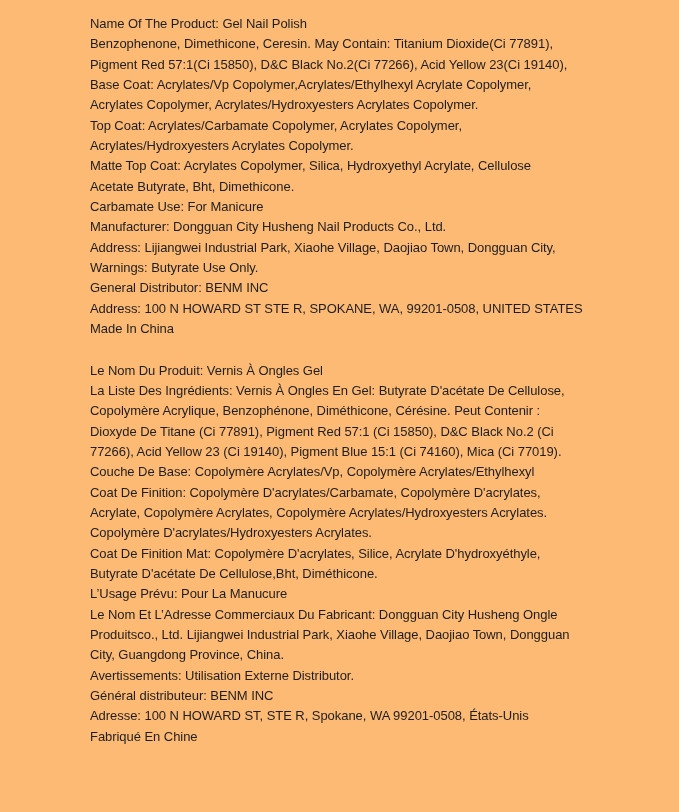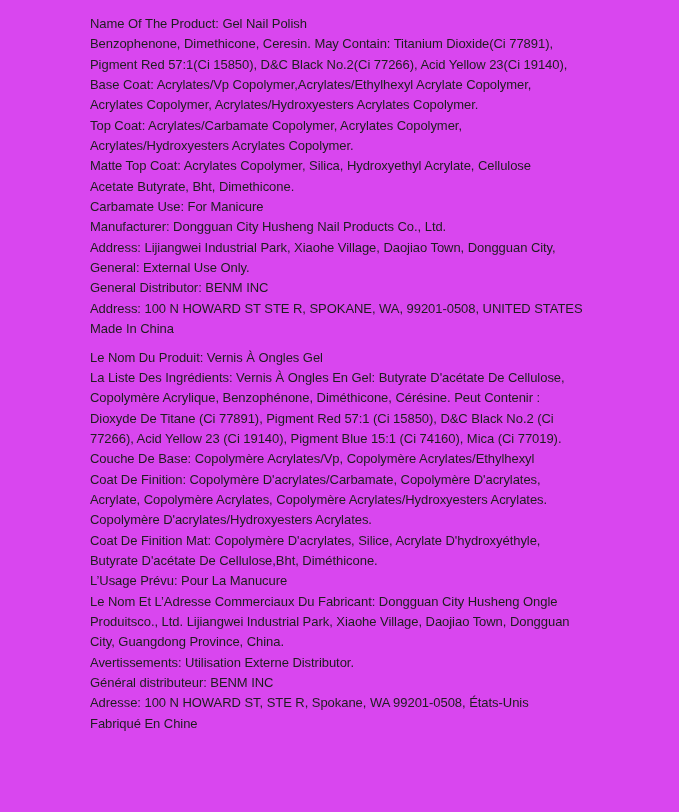--- a/index.html
+++ b/index.html
@@ -10,24 +10,24 @@
     overflow: hidden;
   }
   .page {
     width: 679px;
     height: 812px;
     padding: 14px 40px 2px 90px;
     font-family: "Liberation Sans", sans-serif;
     font-size: 13px;
     letter-spacing: -0.05px;
     color: #1e1e1e;
-    background: #d946ef;
+    background: #fdba74;
   }
   .section + .section {
-    margin-top: 8px;
+    margin-top: 21px;
   }
   .line {
     line-height: 20.35px;
     white-space: pre;
     font-weight: 400;
   }
 </style>
 </head>
 <body>
 
@@ -39,21 +39,21 @@
         <div class="line">Pigment Red 57:1(Ci 15850), D&amp;C Black No.2(Ci 77266), Acid Yellow 23(Ci 19140),</div>
         <div class="line">Base Coat: Acrylates/Vp Copolymer,Acrylates/Ethylhexyl Acrylate Copolymer,</div>
         <div class="line">Acrylates Copolymer, Acrylates/Hydroxyesters Acrylates Copolymer.</div>
         <div class="line">Top Coat: Acrylates/Carbamate Copolymer, Acrylates Copolymer,</div>
         <div class="line">Acrylates/Hydroxyesters Acrylates Copolymer.</div>
         <div class="line">Matte Top Coat: Acrylates Copolymer, Silica, Hydroxyethyl Acrylate, Cellulose</div>
         <div class="line">Acetate Butyrate, Bht, Dimethicone.</div>
         <div class="line">Carbamate Use: For Manicure</div>
         <div class="line">Manufacturer: Dongguan City Husheng Nail Products Co., Ltd.</div>
         <div class="line">Address: Lijiangwei Industrial Park, Xiaohe Village, Daojiao Town, Dongguan City,</div>
-        <div class="line">General: External Use Only.</div>
+        <div class="line">Warnings: Butyrate Use Only.</div>
         <div class="line">General Distributor: BENM INC</div>
         <div class="line">Address: 100 N HOWARD ST STE R, SPOKANE, WA, 99201-0508, UNITED STATES</div>
         <div class="line">Made In China</div>
       </div>
       <div class="section">
         <div class="line">Le Nom Du Produit: Vernis À Ongles Gel</div>
         <div class="line">La Liste Des Ingrédients: Vernis À Ongles En Gel: Butyrate D'acétate De Cellulose,</div>
         <div class="line">Copolymère Acrylique, Benzophénone, Diméthicone, Cérésine. Peut Contenir :</div>
         <div class="line">Dioxyde De Titane (Ci 77891), Pigment Red 57:1 (Ci 15850), D&amp;C Black No.2 (Ci</div>
         <div class="line">77266), Acid Yellow 23 (Ci 19140), Pigment Blue 15:1 (Ci 74160), Mica (Ci 77019).</div>

